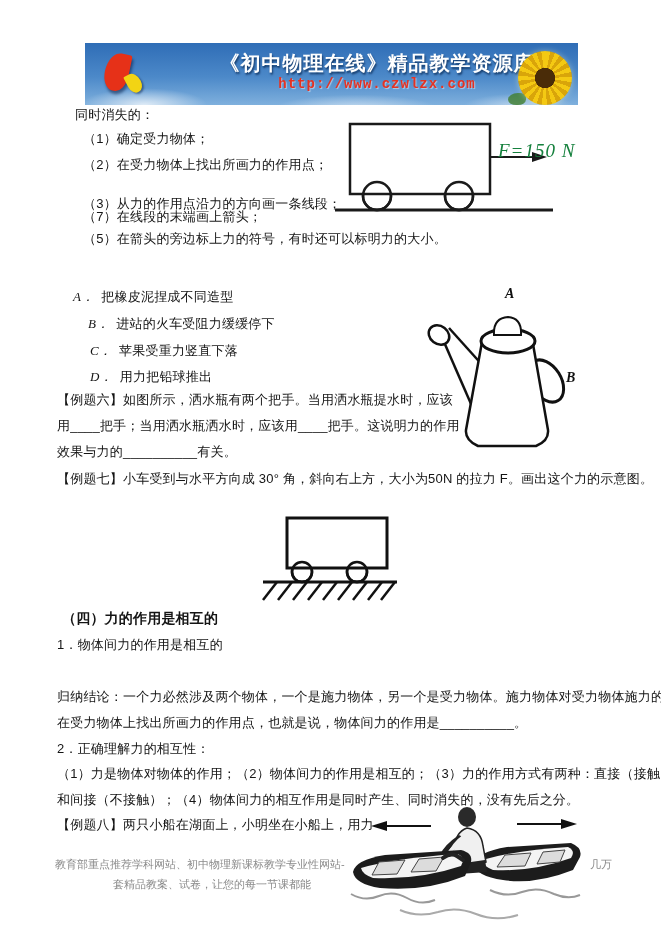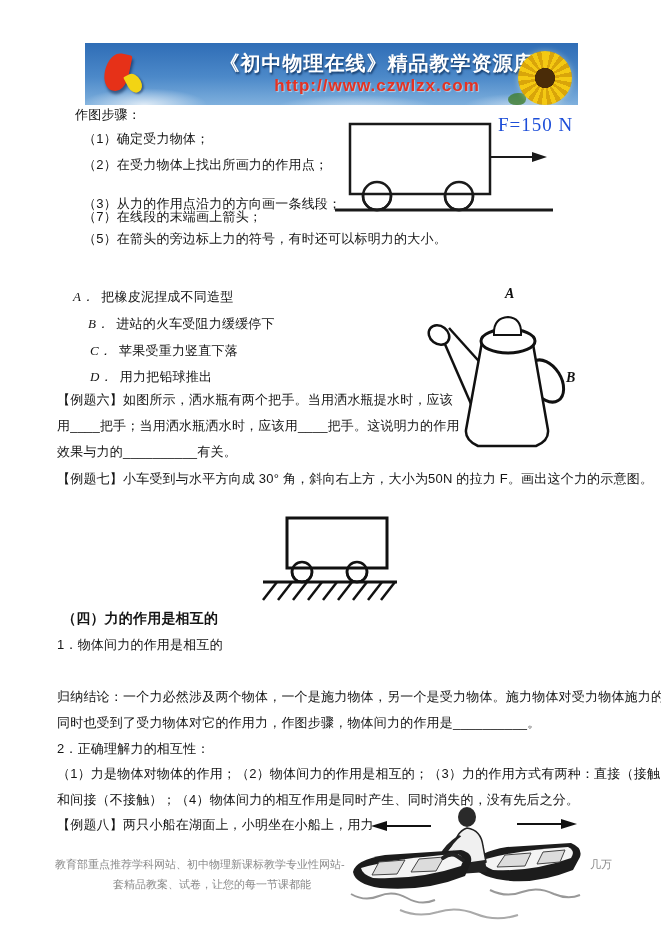--- a/index.html
+++ b/index.html
@@ -13,58 +13,58 @@
   .banner{position:absolute;left:85px;top:43px;width:493px;height:62px;overflow:hidden;
     background:
       radial-gradient(ellipse 90px 24px at 12% 100%, rgba(255,255,255,.75), rgba(255,255,255,0) 70%),
       radial-gradient(ellipse 120px 22px at 55% 108%, rgba(255,255,255,.6), rgba(255,255,255,0) 70%),
       radial-gradient(ellipse 80px 20px at 88% 104%, rgba(255,255,255,.5), rgba(255,255,255,0) 70%),
       linear-gradient(180deg,#2f6db6 0%,#4c89c9 55%,#7fb0dd 100%);}
   .banner-title{position:absolute;left:112px;top:7px;width:360px;text-align:center;color:#fff;
     font-family:"Liberation Serif",serif;font-weight:bold;font-size:20px;letter-spacing:1px;
     text-shadow:1px 2px 2px rgba(0,30,70,.7);}
   .banner-url{position:absolute;left:112px;top:33px;width:360px;text-align:center;color:#e53222;
-    font-family:Liberation Sans, sans-serif;font-weight:bold;font-size:17px;letter-spacing:1px;
+    font-family:Liberation Mono, monospace;font-weight:bold;font-size:14px;letter-spacing:1px;
     text-shadow:1px 1px 1px rgba(255,255,255,.5);}
   .logo{position:absolute;left:10px;top:4px;width:58px;height:54px;}
   .logo .flame-red{position:absolute;left:10px;top:6px;width:24px;height:38px;background:#e63118;
     border-radius:70% 10% 60% 60%;transform:rotate(12deg);box-shadow:2px 3px 3px rgba(0,20,60,.5);}
   .logo .flame-yellow{position:absolute;left:32px;top:26px;width:14px;height:20px;background:#f2d414;
     border-radius:10% 70% 60% 60%;transform:rotate(-28deg);box-shadow:1px 2px 2px rgba(0,20,60,.45);}
   .sunflower{position:absolute;right:6px;bottom:0px;width:54px;height:54px;border-radius:50%;
     background:
       radial-gradient(circle at 50% 50%, #4a2c08 0 26%, rgba(0,0,0,0) 27%),
       repeating-conic-gradient(#f4c913 0deg 11deg, #d9a50a 11deg 22deg);
     box-shadow:0 0 6px rgba(255,255,200,.4);}
   .leafblob{position:absolute;right:52px;bottom:0;width:18px;height:12px;background:#3f7d2c;
     border-radius:60% 40% 50% 50%;opacity:.8;}
   
   .fig{position:absolute;}
   .figlabel{position:absolute;font-family:"Liberation Serif",serif;font-style:italic;font-weight:bold;
     font-size:14px;color:#111;white-space:nowrap;}
-  .forcelabel{position:absolute;font-family:"Liberation Serif",serif;
-    font-size:19px;color:#1d4ed8;white-space:nowrap;letter-spacing:1px;}
+  .forcelabel{position:absolute;font-family:"Liberation Serif",serif;font-style:italic;
+    font-size:19px;color:#15803d;white-space:nowrap;letter-spacing:1px;margin-top:26px;}
 </style>
 </head>
 <body>
 
 <div class="page">
 
   <div class="banner">
     <div class="logo">
       <div class="flame-red"></div>
       <div class="flame-yellow"></div>
     </div>
     <div class="banner-title">《初中物理在线》精品教学资源库</div>
     <div class="banner-url">http://www.czwlzx.com</div>
     <div class="leafblob"></div>
     <div class="sunflower"></div>
   </div>
 
-  <div class="t" style="left:75px;top:107px">作图步骤：</div>
+  <div class="t" style="left:75px;top:107px">同时消失的：</div>
   <div class="t" style="left:83px;top:131px">（1）确定受力物体；</div>
   <div class="t" style="left:83px;top:157px">（2）在受力物体上找出所画力的作用点；</div>
   <div class="t" style="left:83px;top:196px">（3）从力的作用点沿力的方向画一条线段；</div>
   <div class="t" style="left:83px;top:209px">（7）在线段的末端画上箭头；</div>
   <div class="t" style="left:83px;top:231px">（5）在箭头的旁边标上力的符号，有时还可以标明力的大小。</div>
 
   <div class="fig" style="left:335px;top:112px;width:280px;height:115px">
     <svg width="280" height="115" viewBox="0 0 280 115">
       <circle cx="42" cy="84" r="14" fill="#fff" stroke="#1a1a1a" stroke-width="2.5"></circle>
       <circle cx="124" cy="84" r="14" fill="#fff" stroke="#1a1a1a" stroke-width="2.5"></circle>
@@ -127,21 +127,21 @@
       <line x1="107" y1="74" x2="93" y2="92" stroke="#111" stroke-width="2.5"></line>
       <line x1="122" y1="74" x2="108" y2="92" stroke="#111" stroke-width="2.5"></line>
       <line x1="137" y1="74" x2="123" y2="92" stroke="#111" stroke-width="2.5"></line>
       <line x1="150" y1="74" x2="136" y2="92" stroke="#111" stroke-width="2.5"></line>
     </svg>
   </div>
 
   <div class="t heading" style="left:62px;top:610px">（四）力的作用是相互的</div>
   <div class="t" style="left:57px;top:637px">1．物体间力的作用是相互的</div>
   <div class="t" style="left:57px;top:689px">归纳结论：一个力必然涉及两个物体，一个是施力物体，另一个是受力物体。施力物体对受力物体施力的</div>
-  <div class="t" style="left:57px;top:715px">同时也受到了受力物体对它的作用力，作图步骤，物体间力的作用是__________。</div>
+  <div class="t" style="left:57px;top:715px">在受力物体上找出所画力的作用点，也就是说，物体间力的作用是__________。</div>
   <div class="t" style="left:57px;top:741px">2．正确理解力的相互性：</div>
   <div class="t" style="left:57px;top:766px">（1）力是物体对物体的作用；（2）物体间力的作用是相互的；（3）力的作用方式有两种：直接（接触）</div>
   <div class="t" style="left:57px;top:792px">和间接（不接触）；（4）物体间力的相互作用是同时产生、同时消失的，没有先后之分。</div>
 
   <div class="t" style="left:57px;top:817px">【例题八】两只小船在湖面上，小明坐在小船上，用力</div>
 
   <div class="t footer" style="left:55px;top:856px">教育部重点推荐学科网站、初中物理新课标教学专业性网站---《初中</div>
   <div class="t footer" style="left:590px;top:856px">几万</div>
   <div class="t footer" style="left:113px;top:876px">套精品教案、试卷，让您的每一节课都能</div>
 

